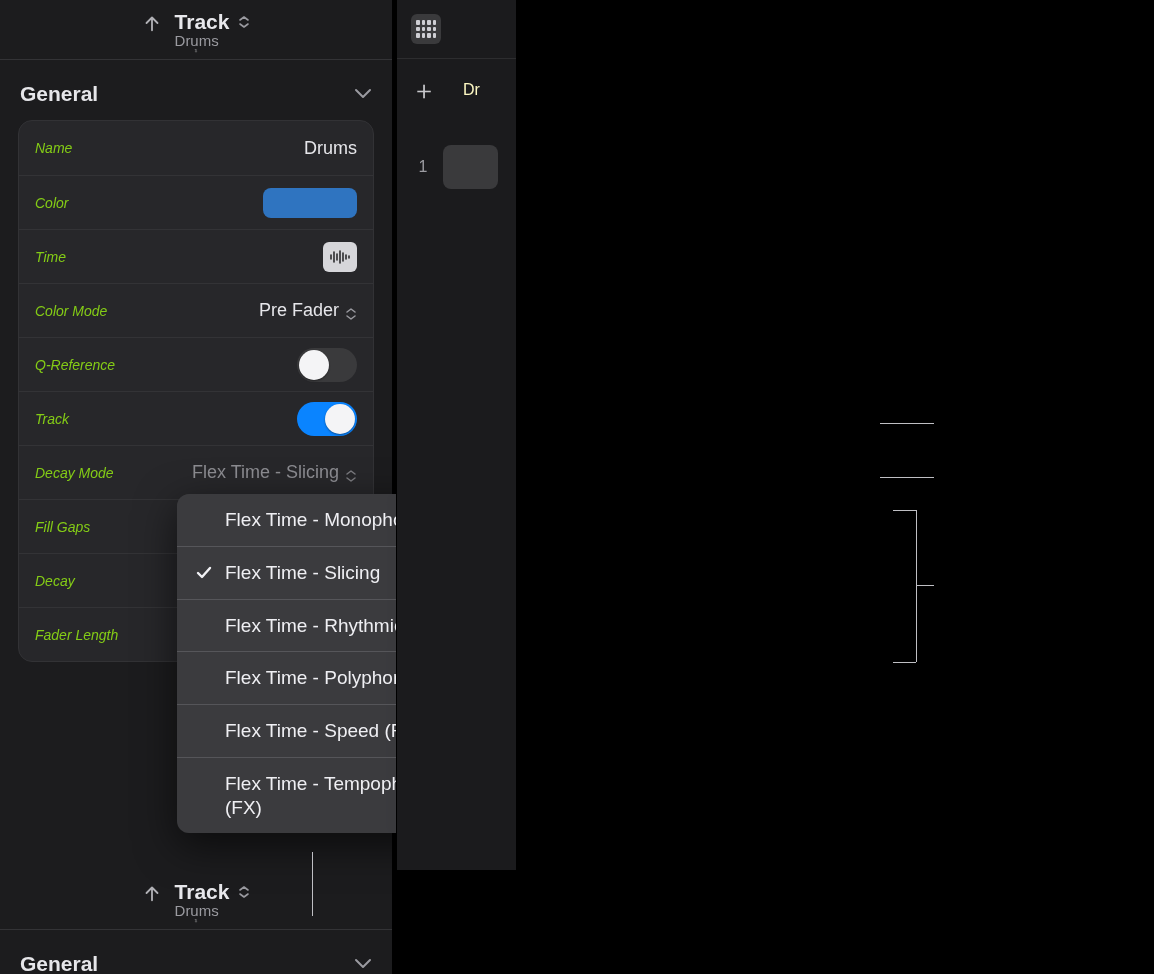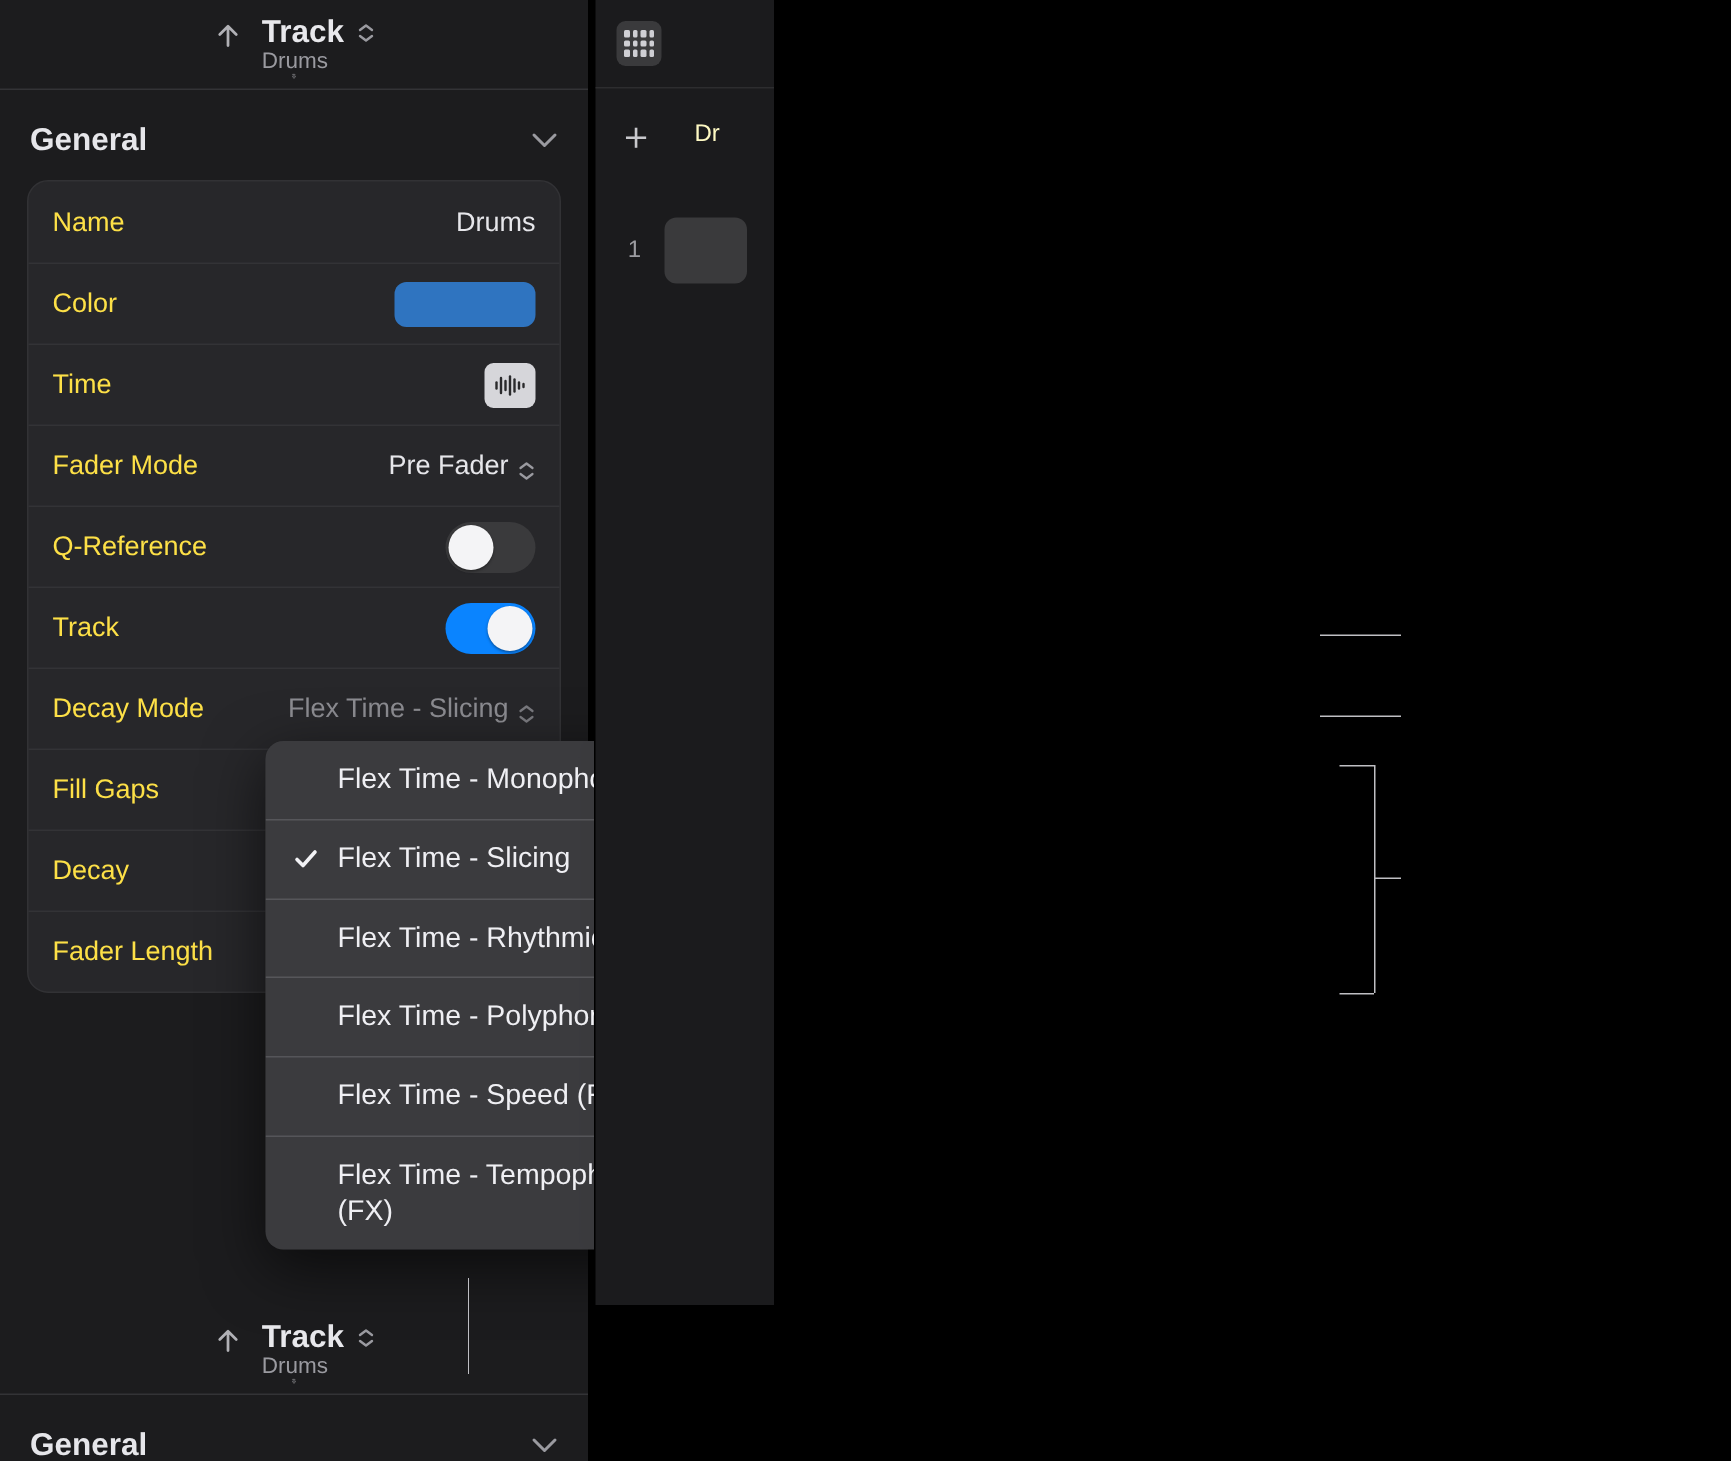--- a/index.html
+++ b/index.html
@@ -33,21 +33,21 @@
 
   
   .section-head { display:flex; align-items:center; justify-content:space-between; padding:22px 20px 14px 20px; }
   .section-title { font-size:21px; font-weight:600; color:#e6e6ea; }
   .chev-down { width:18px; height:12px; }
 
   
   .card { margin:0 18px; background:#27272a; border:1px solid #323235; border-radius:14px; overflow:visible; position:relative; }
   .row { display:flex; align-items:center; justify-content:space-between; height:54px; padding:0 16px; }
   .row + .row { border-top:1px solid #333336; }
-  .row-label { font-size:18px; color:#fde047; }
+  .row-label { font-size:14px; color:#84cc16;font-style:italic; }
   .row-value { font-size:18px; color:#e6e6ea; }
   .row-value.dim { color:#8c8c91; }
   .sel-wrap { display:flex; align-items:flex-end; gap:6px; }
   .sel-caret { width:12px; height:14px; }
 
   
   .swatch { width:94px; height:30px; border-radius:8px; background:#2f74c0; }
   
   .iconbox { width:34px; height:30px; background:#d6d6da; border-radius:6px; display:flex; align-items:center; justify-content:center; }
   .wave-svg { width:22px; height:14px; }
@@ -125,21 +125,21 @@
                 <line x1="8" y1="4" x2="8" y2="10"></line>
                 <line x1="11" y1="1" x2="11" y2="13"></line>
                 <line x1="14" y1="3" x2="14" y2="11"></line>
                 <line x1="17" y1="5" x2="17" y2="9"></line>
                 <line x1="20" y1="6" x2="20" y2="8"></line>
               </g>
             </svg>
         </div>
       </div>
       <div class="row">
-        <span class="row-label">Fader Mode</span>
+        <span class="row-label">Color Mode</span>
         <div class="sel-wrap">
           <span class="row-value">Pre Fader</span>
           <svg class="sel-caret" viewBox="0 0 12 14">
               <path d="M2 5l4-3 4 3M2 9l4 3 4-3" stroke="#9a9aa0" stroke-width="1.5" fill="none" stroke-linecap="round" stroke-linejoin="round"></path>
             </svg>
         </div>
       </div>
       <div class="row">
         <span class="row-label">Q-Reference</span>
         <div class="toggle">

